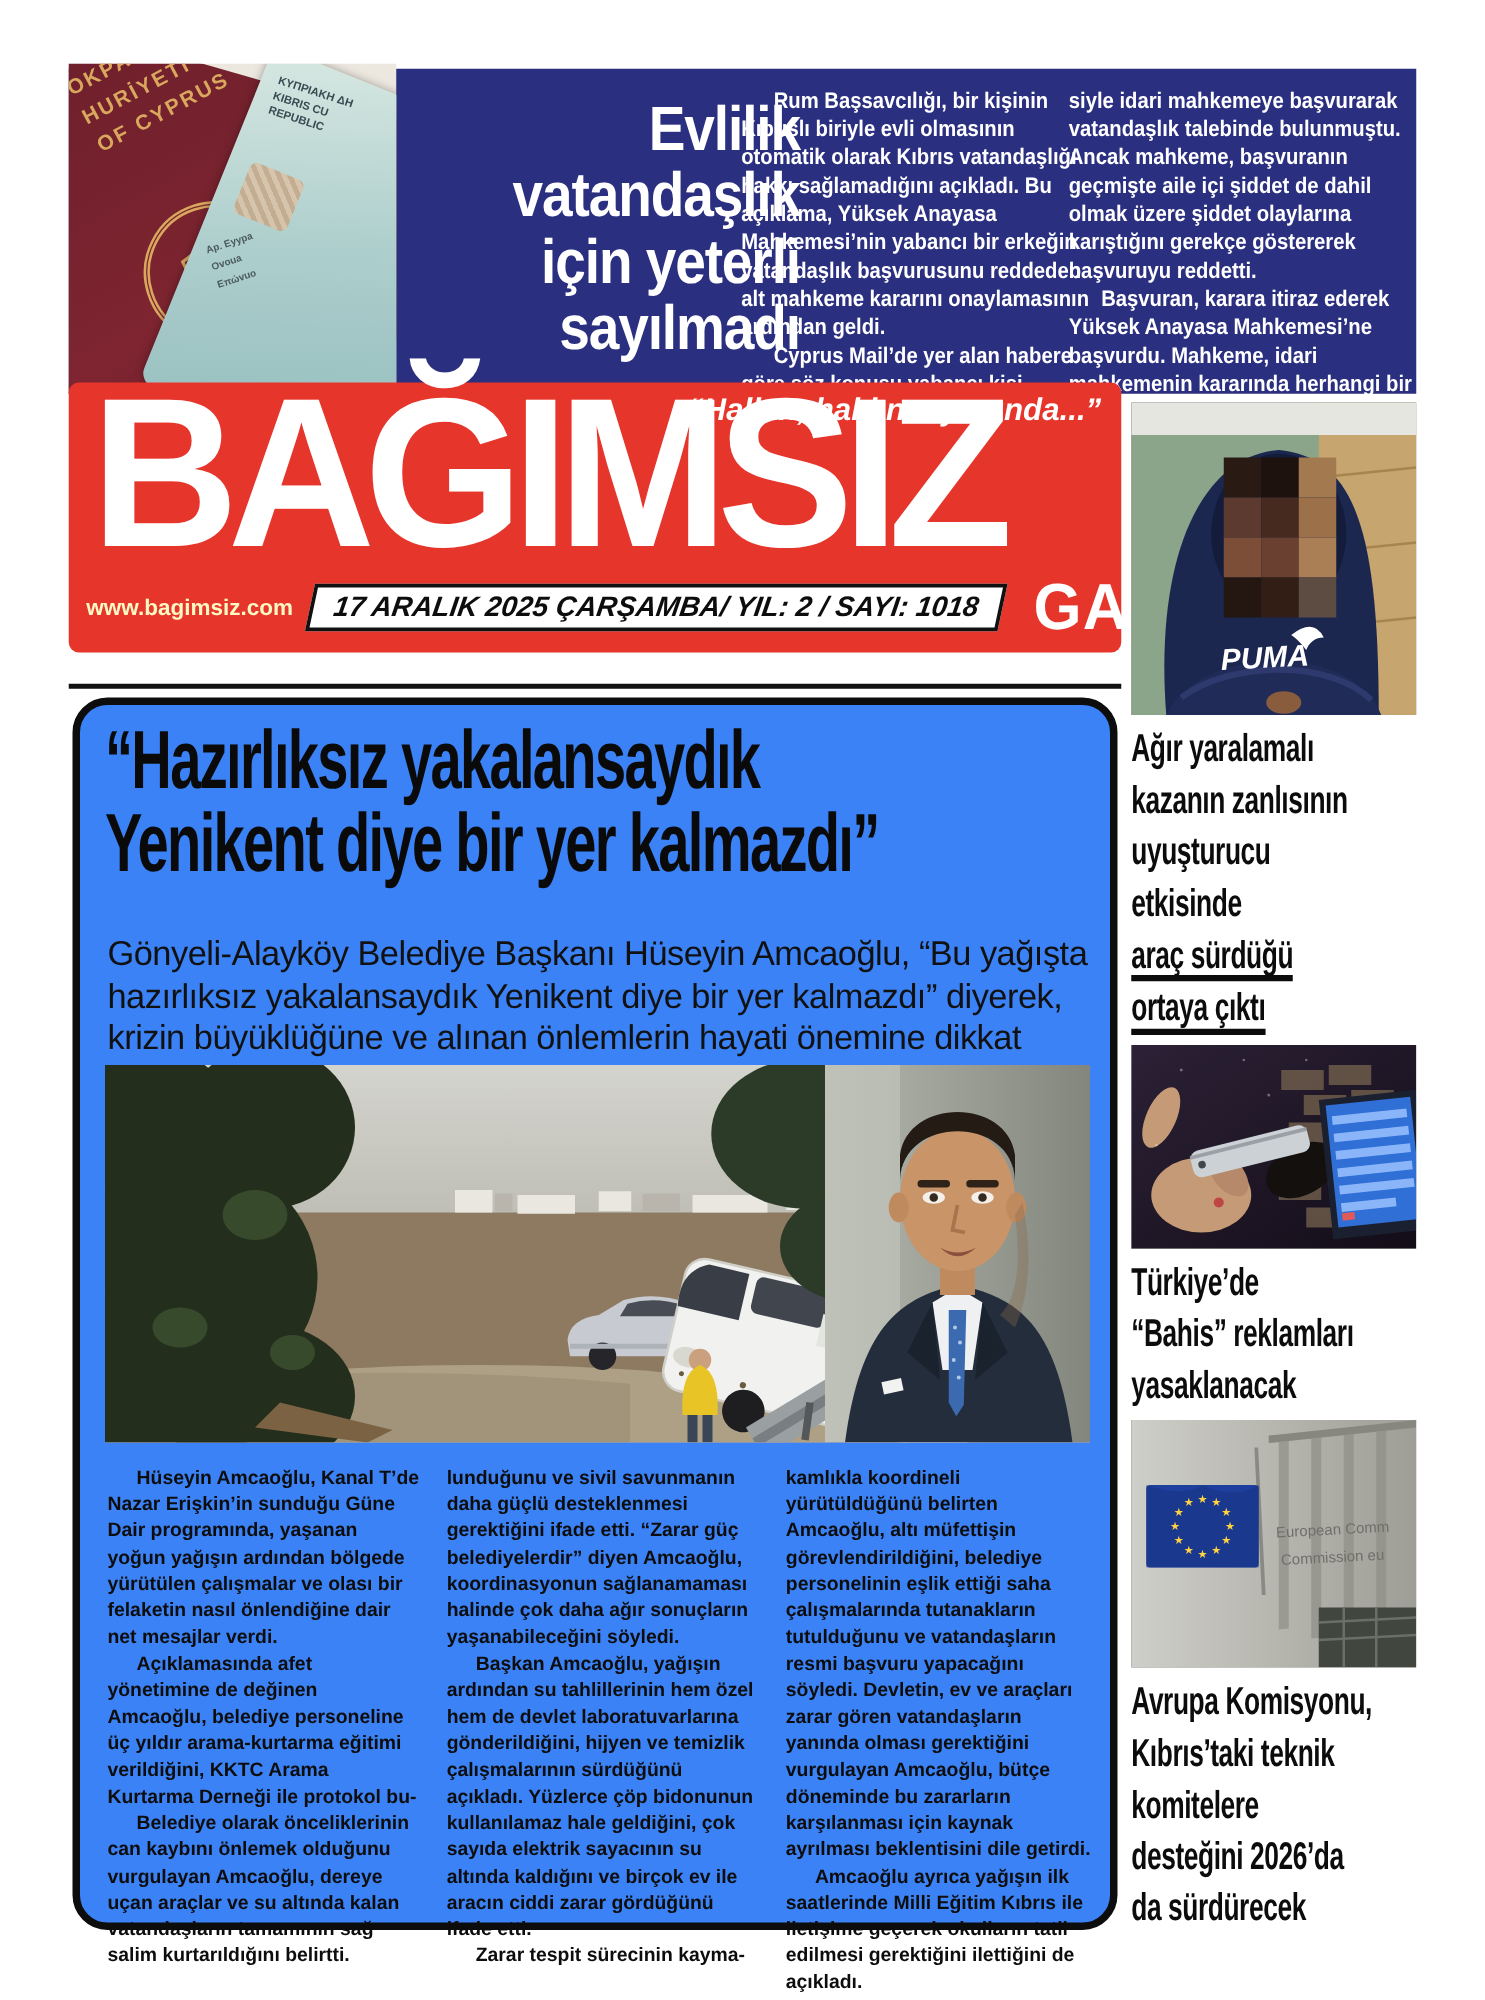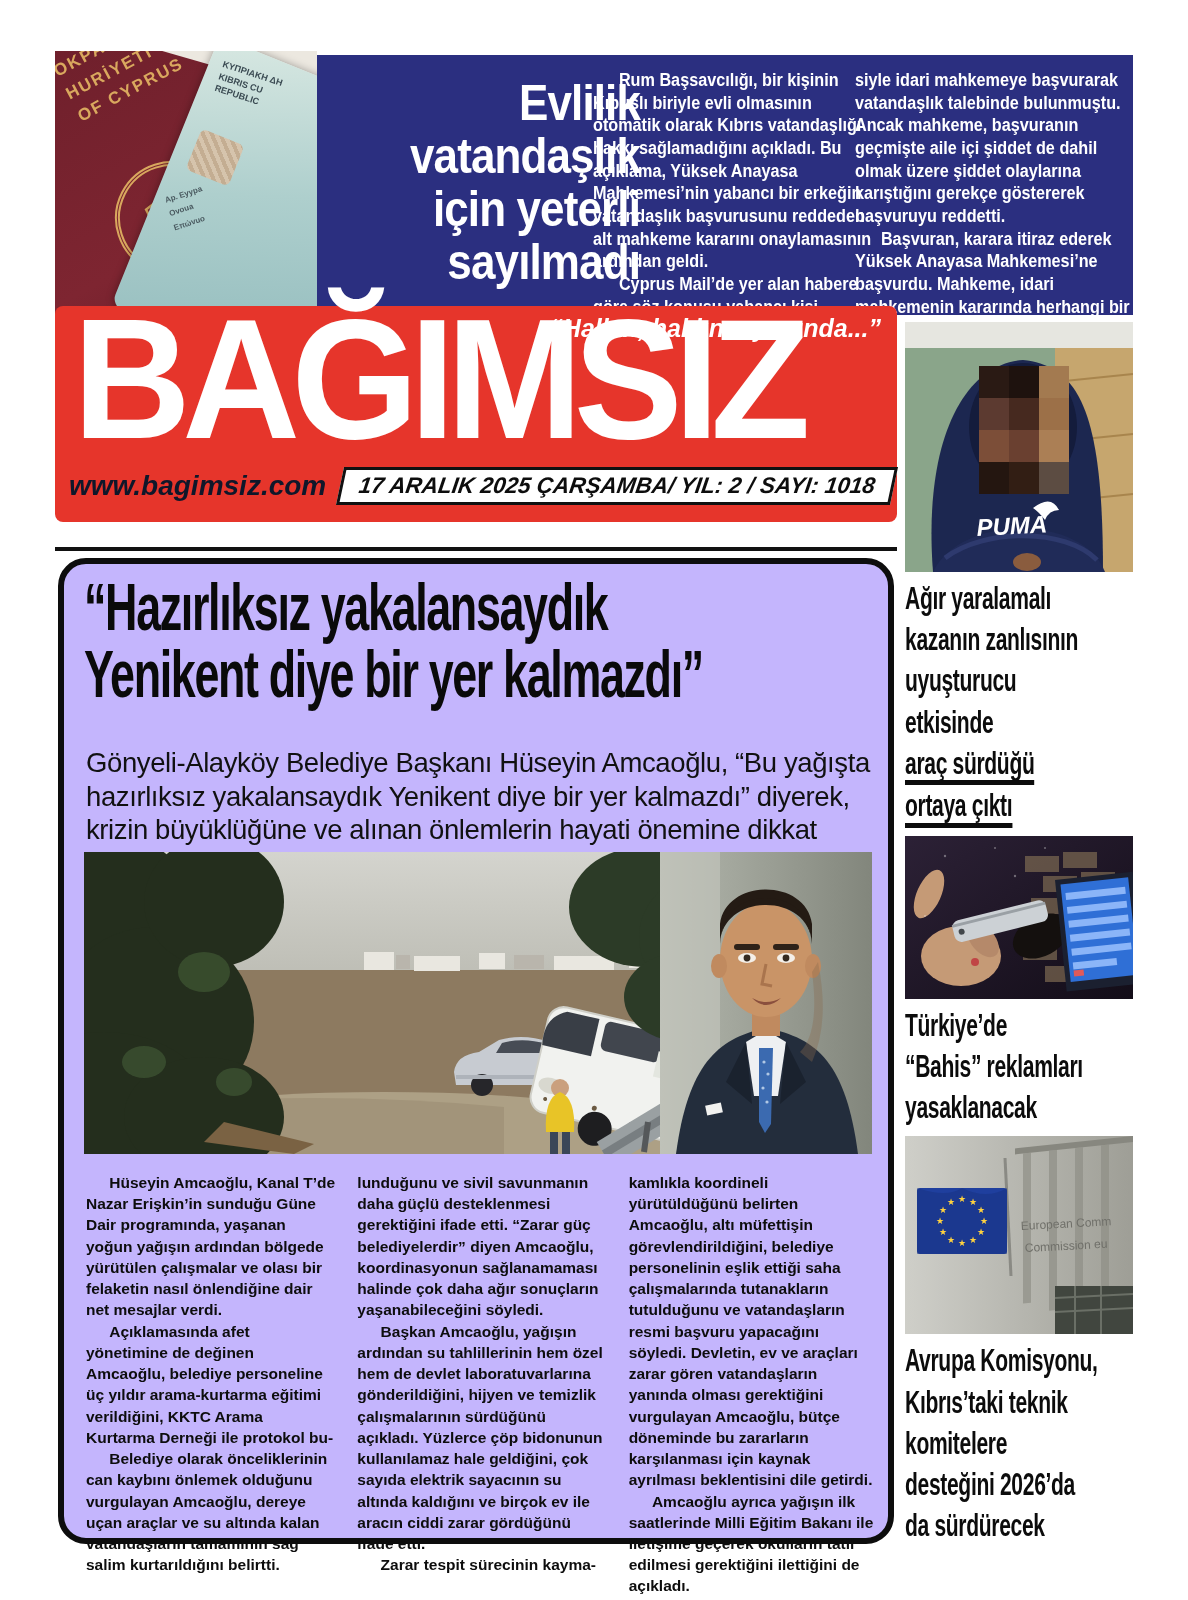--- a/index.html
+++ b/index.html
@@ -38,31 +38,31 @@
   .bc2{left:800px;width:310px;}
 
   
   .masthead{position:absolute;left:55px;top:306px;width:842px;height:216px;background:#e6352b;
             border-radius:8px;}
   .slogan{position:absolute;right:16px;top:8px;color:#fff;font-style:italic;font-weight:bold;
           font-size:25px;}
   .brand{position:absolute;left:18px;top:-12px;color:#fff;font-weight:bold;font-size:170px;
          line-height:1;letter-spacing:-9px;transform:scaleX(.96);transform-origin:0 0;}
   .mast-bottom{position:absolute;left:14px;right:10px;bottom:6px;display:flex;align-items:center;gap:14px;}
-  .website{color:#0f172a;font-style:italic;font-weight:bold;font-size:28px;}
+  .website{color:#fef9c3;font-weight:bold;font-size:18px;}
   .datebox{background:#fff;border:3px solid #111;transform:skewX(-12deg);padding:3px 16px;}
   .datebox span{display:inline-block;transform:skewX(4deg);font-style:italic;font-weight:bold;
                 font-size:22.5px;color:#0d0d0d;white-space:nowrap;}
   .gazete{margin-left:auto;color:#fff;font-weight:bold;font-size:52px;letter-spacing:1px;
           transform:scaleX(.95);transform-origin:100% 50%;}
   .mast-rule{position:absolute;left:55px;top:547px;width:842px;height:4px;background:#111;}
 
   
   .article-box{position:absolute;left:58px;top:558px;width:836px;height:986px;border:6px solid #0d0d0d;
-               border-radius:28px;background:#c4b5fd;box-sizing:border-box;}
+               border-radius:28px;background:#3b82f6;box-sizing:border-box;}
   .art-head{position:absolute;left:20px;top:10px;width:1170px;font-weight:bold;font-size:66px;
             line-height:1.02;letter-spacing:-2px;color:#0a0a0a;transform:scaleX(.68);
             transform-origin:0 0;}
   .standfirst{position:absolute;left:22px;top:182px;width:796px;font-size:27.5px;line-height:1.22;
               letter-spacing:-.4px;color:#111;}
   .art-photo{position:absolute;left:20px;top:288px;width:788px;height:302px;background:#b9b3a5;overflow:hidden;}
   .art-photo svg{display:block;}
   .portrait{position:absolute;right:0;top:0;width:212px;height:302px;}
   .art-cols{position:absolute;left:22px;top:608px;width:792px;display:flex;gap:22px;}
   .art-col{flex:1;font-weight:bold;font-size:15.5px;line-height:1.37;color:#0d0d0d;}
@@ -293,21 +293,21 @@
         <p class="ind">Açıklamasında afet yönetimine de değinen Amcaoğlu, belediye personeline üç yıldır arama-kurtarma eğitimi verildiğini, KKTC Arama Kurtarma Derneği ile protokol bu-</p>
         <p class="ind">Belediye olarak önceliklerinin can kaybını önlemek olduğunu vurgulayan Amcaoğlu, dereye uçan araçlar ve su altında kalan vatandaşların tamamının sağ salim kurtarıldığını belirtti.</p>
       </div>
       <div class="art-col">
         <p>lunduğunu ve sivil savunmanın daha güçlü desteklenmesi gerektiğini ifade etti. “Zarar güç belediyelerdir” diyen Amcaoğlu, koordinasyonun sağlanamaması halinde çok daha ağır sonuçların yaşanabileceğini söyledi.</p>
         <p class="ind">Başkan Amcaoğlu, yağışın ardından su tahlillerinin hem özel hem de devlet laboratuvarlarına gönderildiğini, hijyen ve temizlik çalışmalarının sürdüğünü açıkladı. Yüzlerce çöp bidonunun kullanılamaz hale geldiğini, çok sayıda elektrik sayacının su altında kaldığını ve birçok ev ile aracın ciddi zarar gördüğünü ifade etti.</p>
         <p class="ind">Zarar tespit sürecinin kayma-</p>
       </div>
       <div class="art-col">
         <p>kamlıkla koordineli yürütüldüğünü belirten Amcaoğlu, altı müfettişin görevlendirildiğini, belediye personelinin eşlik ettiği saha çalışmalarında tutanakların tutulduğunu ve vatandaşların resmi başvuru yapacağını söyledi. Devletin, ev ve araçları zarar gören vatandaşların yanında olması gerektiğini vurgulayan Amcaoğlu, bütçe döneminde bu zararların karşılanması için kaynak ayrılması beklentisini dile getirdi.</p>
-        <p class="ind">Amcaoğlu ayrıca yağışın ilk saatlerinde Milli Eğitim Bakanı ile iletişime geçerek okulların tatil edilmesi gerektiğini ilettiğini de açıkladı.</p>
+        <p class="ind">Amcaoğlu ayrıca yağışın ilk saatlerinde Milli Eğitim Kıbrıs ile iletişime geçerek okulların tatil edilmesi gerektiğini ilettiğini de açıkladı.</p>
       </div>
     </div>
   </article>
 
   <aside class="sidebar">
 
     <div class="sb-img" style="height:250px;">
       <svg width="228" height="250" viewBox="0 0 228 250">
         <rect width="228" height="250" fill="#8aa58a"></rect>
         <rect x="150" width="78" height="250" fill="#c6a66e"></rect>

